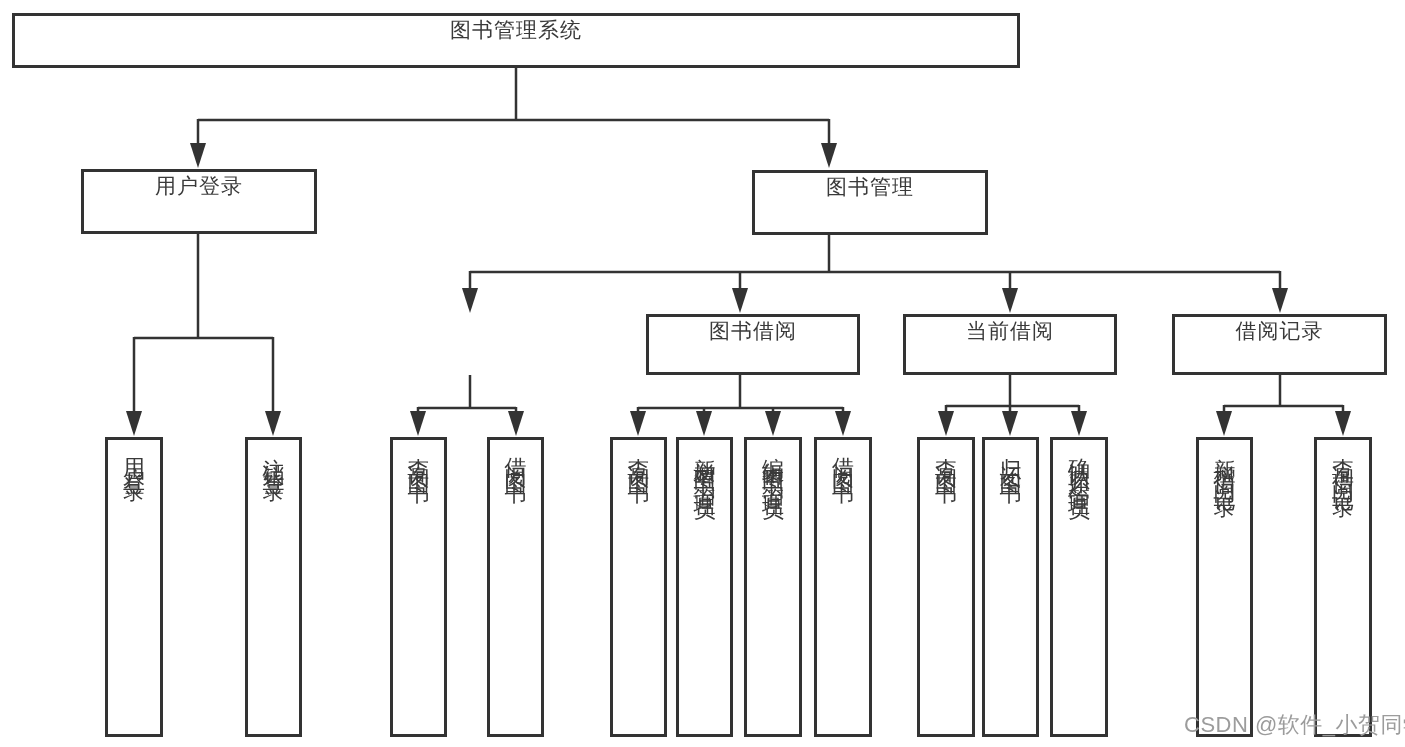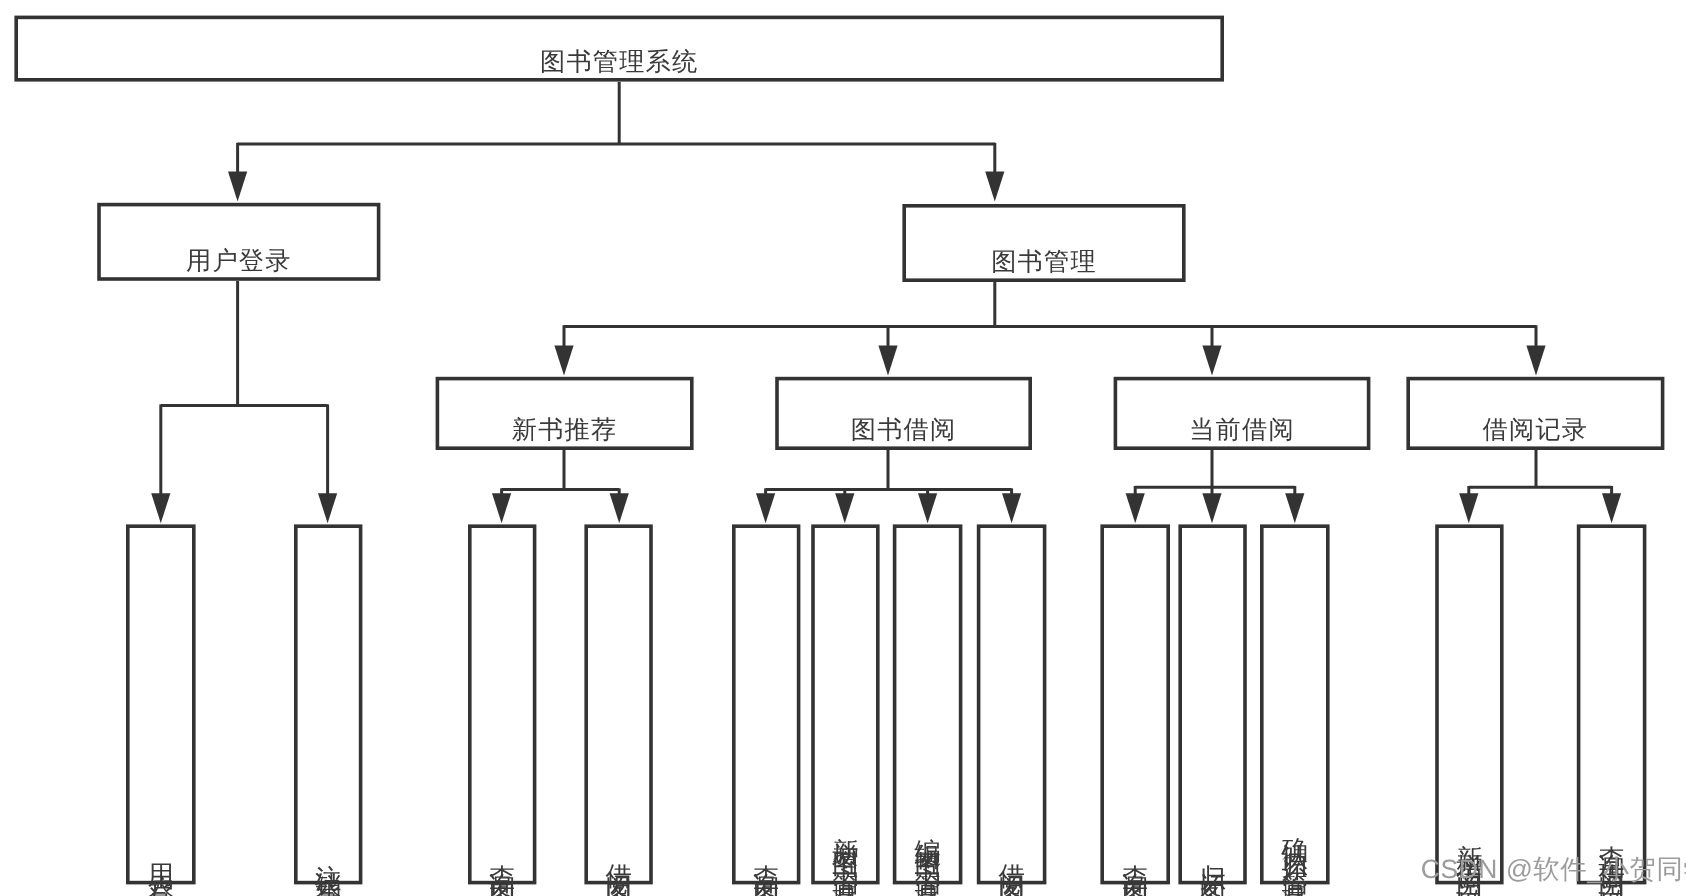--- a/index.html
+++ b/index.html
@@ -20,21 +20,21 @@
     left: 0;
     top: 0;
     z-index: 1;
   }
   .box {
     position: absolute;
     box-sizing: border-box;
     background: #ffffff;
     border: 3px solid #333333;
     display: flex;
-    align-items: flex-end;
+    align-items: flex-start;
     justify-content: center;
     color: #3a3a3a;
     z-index: 2;
   }
   .box.h { font-size: 21px; letter-spacing: 1px; }
   .box.v {
     font-size: 22px;
   }
   .box.v .vtext {
     writing-mode: vertical-lr;
@@ -130,27 +130,24 @@
     <span>图书管理系统</span>
   </div>
 
   <div class="box h" style="left:81px;top:169px;width:236px;height:65px">
     <span>用户登录</span>
   </div>
   <div class="box h" style="left:752px;top:170px;width:236px;height:65px">
     <span>图书管理</span>
   </div>
 
-  <div class="box h" style="left:363px;top:314px;width:215px;height:61px">
-    <span>新书推荐</span>
-  </div>
   <div class="box h" style="left:646px;top:314px;width:214px;height:61px">
     <span>图书借阅</span>
   </div>
-  <div class="box h" style="left:928px;top:314px;width:214px;height:61px">
+  <div class="box h" style="left:903px;top:314px;width:214px;height:61px">
     <span>当前借阅</span>
   </div>
   <div class="box h" style="left:1172px;top:314px;width:215px;height:61px">
     <span>借阅记录</span>
   </div>
 
   <div class="box v" style="left:105px;top:437px;width:58px;height:300px">
     <span class="vtext">用户登录</span>
   </div>
   <div class="box v" style="left:245px;top:437px;width:57px;height:300px">

